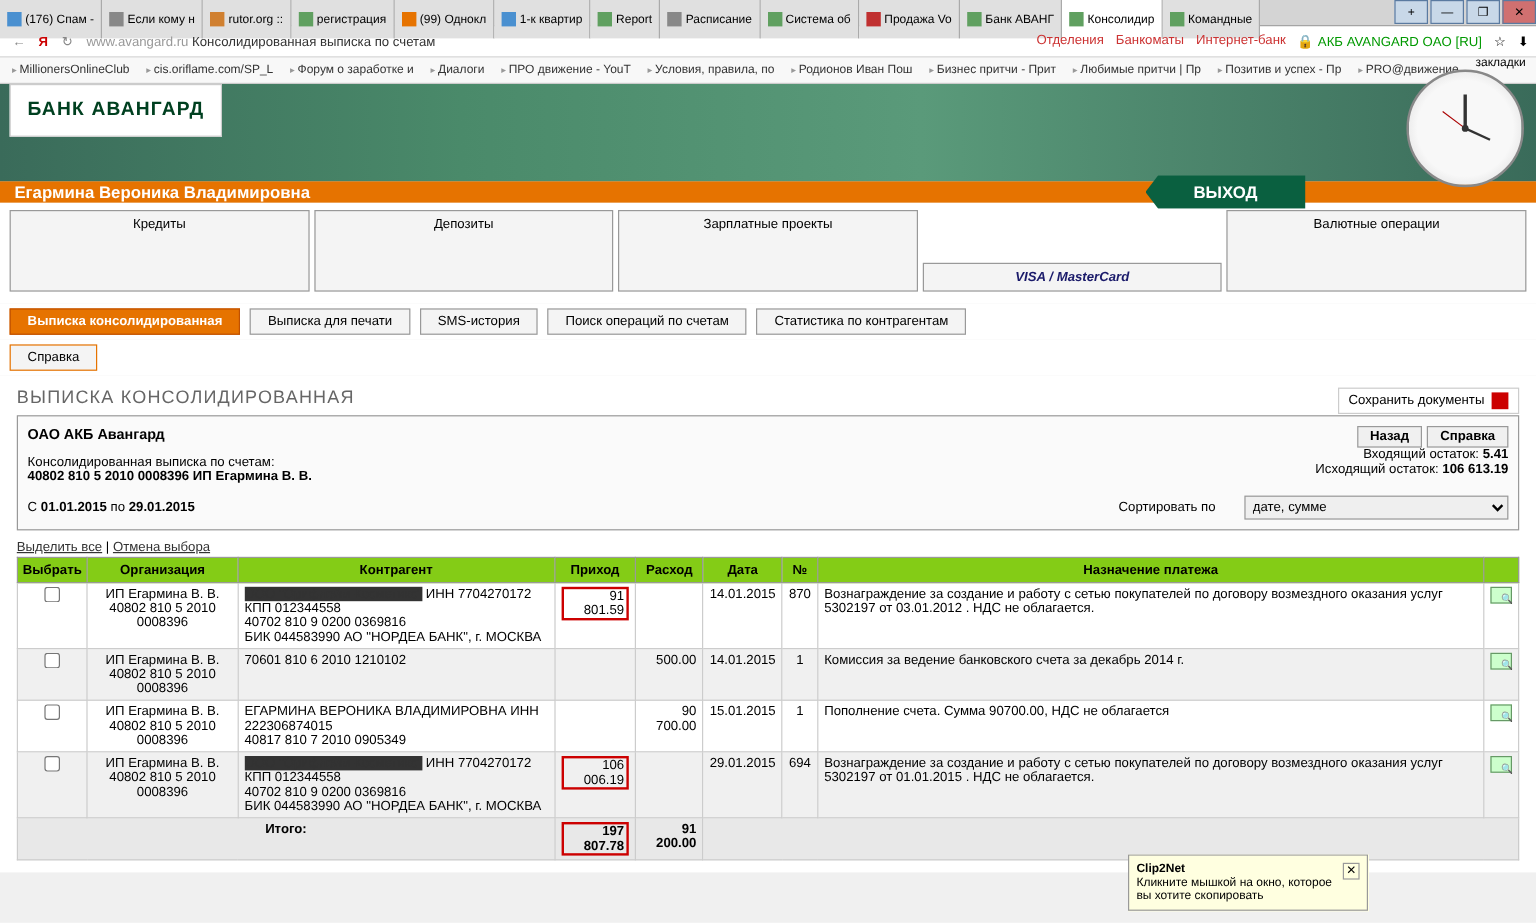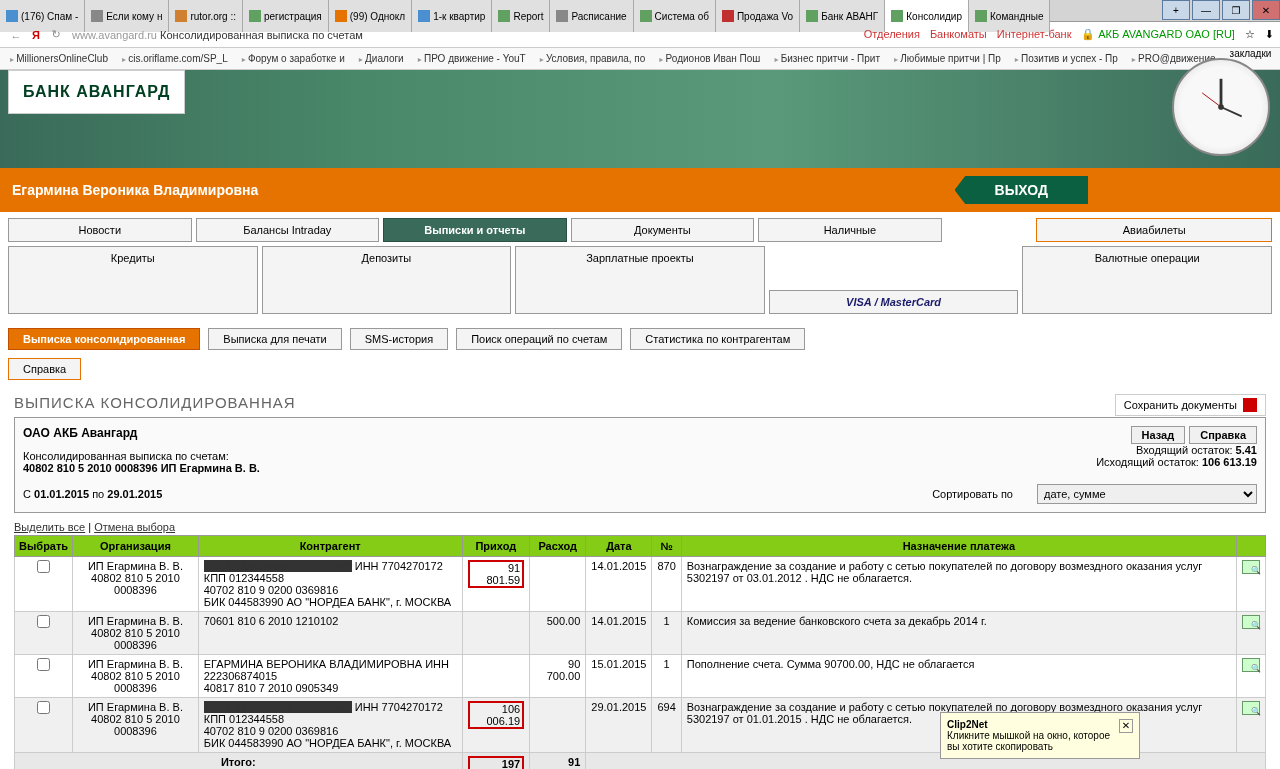--- a/index.html
+++ b/index.html
@@ -15,24 +15,24 @@
 .addr-url { flex: 0 0 auto; padding: 0 6px; color: #333; }
 .addr-url .domain { color: #999; text-align: center; }
 .addr-title { color: #333; }
 .addr-right { margin-left: auto; display: flex; gap: 10px; font-size: 11px; }
 .addr-link { color: #c33; cursor: pointer; }
 .addr-secure { color: #090; }
 .bookmarks-bar { display: flex; background: #f8f8f8; height: 22px; align-items: center; padding: 0 4px; border-bottom: 1px solid #ccc; gap: 2px; }
 .bookmark { padding: 2px 6px; font-size: 10px; color: #333; cursor: pointer; white-space: nowrap; }
 .bookmark::before { content: "▸ "; color: #999; font-size: 8px; }
 .bookmarks-more { margin-left: auto; padding: 2px 6px; font-size: 10px; cursor: pointer; }
-.banner { position: relative; height: 98px; background: linear-gradient(to right, #3a6b5a 0%, #4a8a6a 30%, #5a9a7a 60%, #3a6b5a 100%); overflow: hidden; }
+.banner { position: relative; height: 81px; background: linear-gradient(to right, #3a6b5a 0%, #4a8a6a 30%, #5a9a7a 60%, #3a6b5a 100%); overflow: hidden; }
 .banner-logo { position: absolute; top: 0; left: 8px; background: #fff; padding: 12px 14px; border: 1px solid #ccc; font-weight: bold; font-size: 16px; color: #004020; letter-spacing: 1px; }
 .clock-widget { position: absolute; top: 58px; right: 10px; width: 98px; height: 98px; border-radius: 50%; background: radial-gradient(circle, #f8f8f8 60%, #d0d0d0 100%); border: 2px solid #888; z-index: 10; }
-.user-bar { display: flex; align-items: center; background: #e67300; height: 44px; padding: 0 12px; color: #fff; font-size: 14px; font-weight: bold; }
+.user-bar { display: flex; align-items: center; background: #e67300; height: 18px; padding: 0 12px; color: #fff; font-size: 14px; font-weight: bold; }
 .exit-btn { margin-left: auto; background: #0a6040; padding: 6px 40px; font-size: 14px; position: relative; clip-path: polygon(8% 0, 100% 0, 100% 100%, 8% 100%, 0 50%); margin-right: 180px; cursor: pointer; }
 .main-nav { padding: 6px 8px; background: #fff; }
 .nav-row { display: flex; gap: 4px; margin-bottom: 4px; }
 .nav-btn { flex: 1; border: 1px solid #999; padding: 5px 4px; text-align: center; font-size: 11px; background: #f4f4f4; cursor: pointer; }
 .nav-btn.wide { flex: 1.3; }
 .nav-btn.active { background: #3a6b5a; color: #fff; border-color: #2a5040; font-weight: bold; }
 .nav-btn.visa { font-style: italic; font-weight: bold; color: #1a1a6a; margin-top: 44px; }
 .nav-btn.orange-border { border: 1px solid #e67300; }
 .nav-spacer { flex: 0.5; }
 .sub-nav { padding: 4px 8px; background: #fff; display: flex; gap: 8px; }
@@ -180,29 +180,20 @@
       <circle cx="50" cy="50" r="3" fill="#333"></circle>
     </svg>
 </div>
 
 <div class="user-bar">
   <span>Егармина Вероника Владимировна</span>
   <div class="exit-btn">ВЫХОД</div>
 </div>
 
 <div class="main-nav">
-  <div class="nav-row" id="nav-row1">
-      <div class="nav-btn">Новости</div>
-      <div class="nav-btn">Балансы Intraday</div>
-      <div class="nav-btn active">Выписки и отчеты</div>
-      <div class="nav-btn">Документы</div>
-      <div class="nav-btn">Наличные</div>
-      <div class="nav-spacer"></div>
-      <div class="nav-btn orange-border wide">Авиабилеты</div>
-    </div>
   <div class="nav-row" id="nav-row2">
       <div class="nav-btn">Кредиты</div>
       <div class="nav-btn">Депозиты</div>
       <div class="nav-btn">Зарплатные проекты</div>
       <div class="nav-btn visa">VISA / MasterCard</div>
       <div class="nav-btn">Валютные операции</div>
     </div>
 </div>
 
 <div class="sub-nav" id="subnav1">

